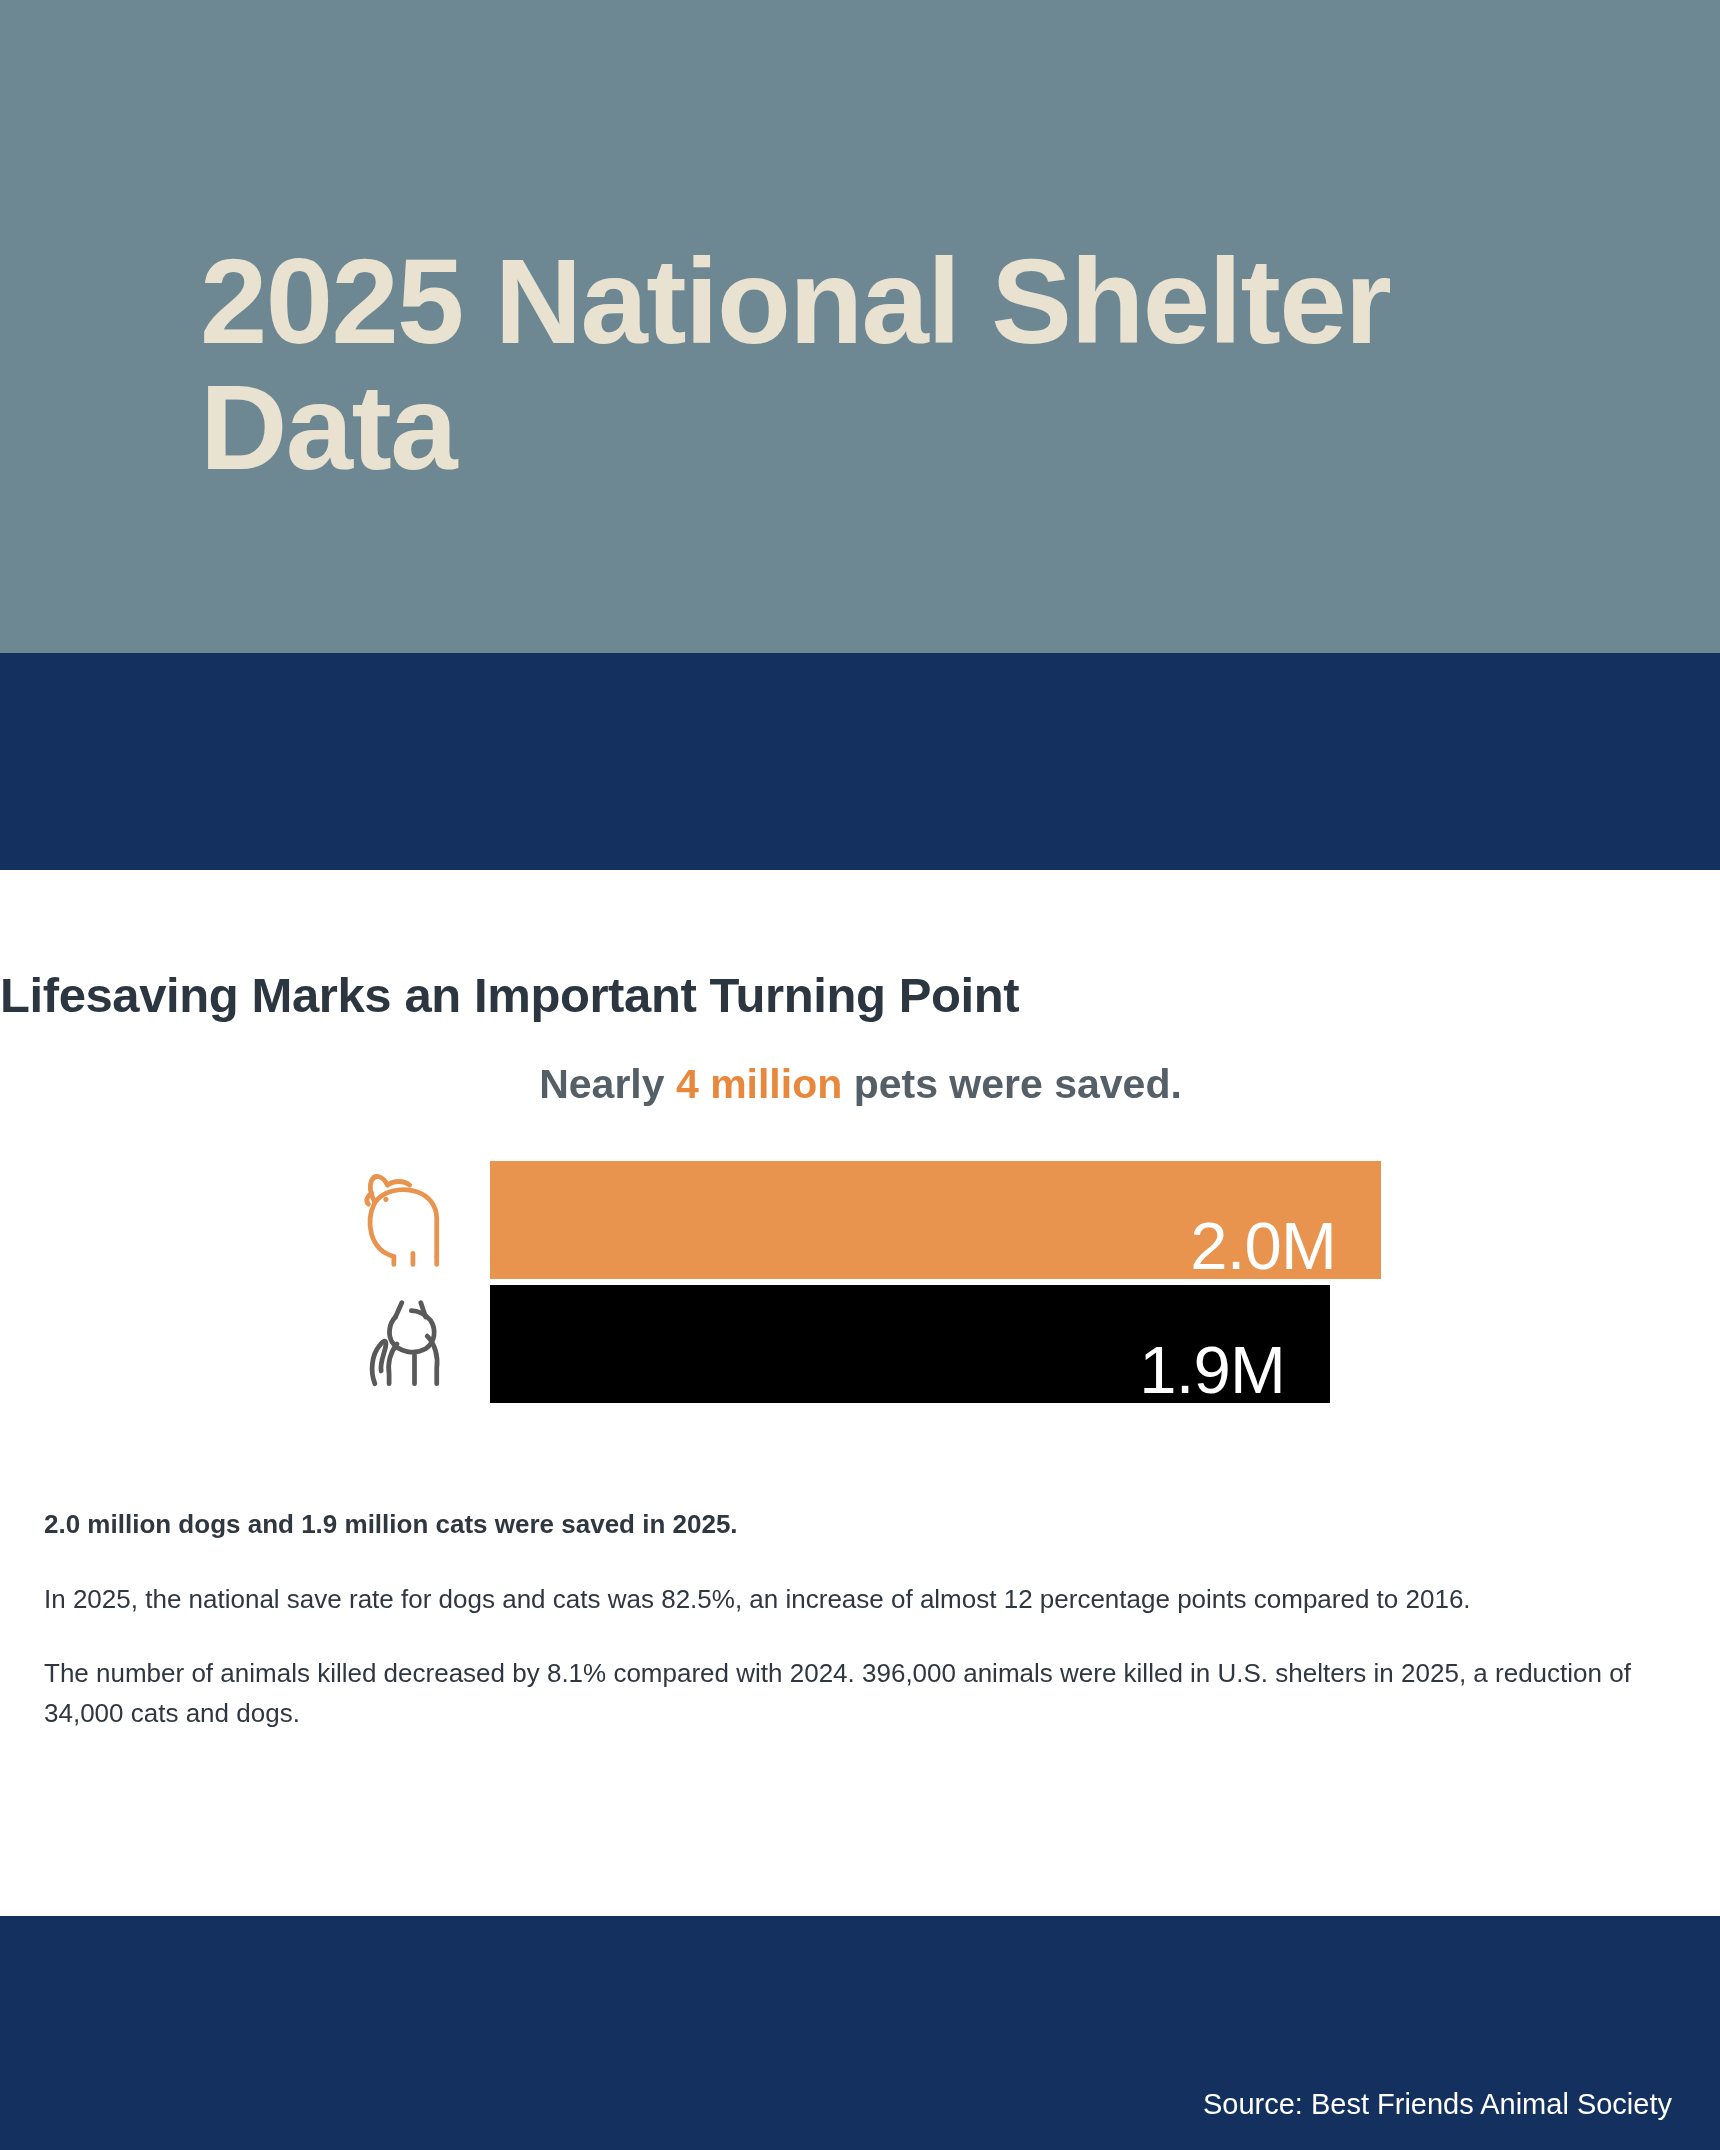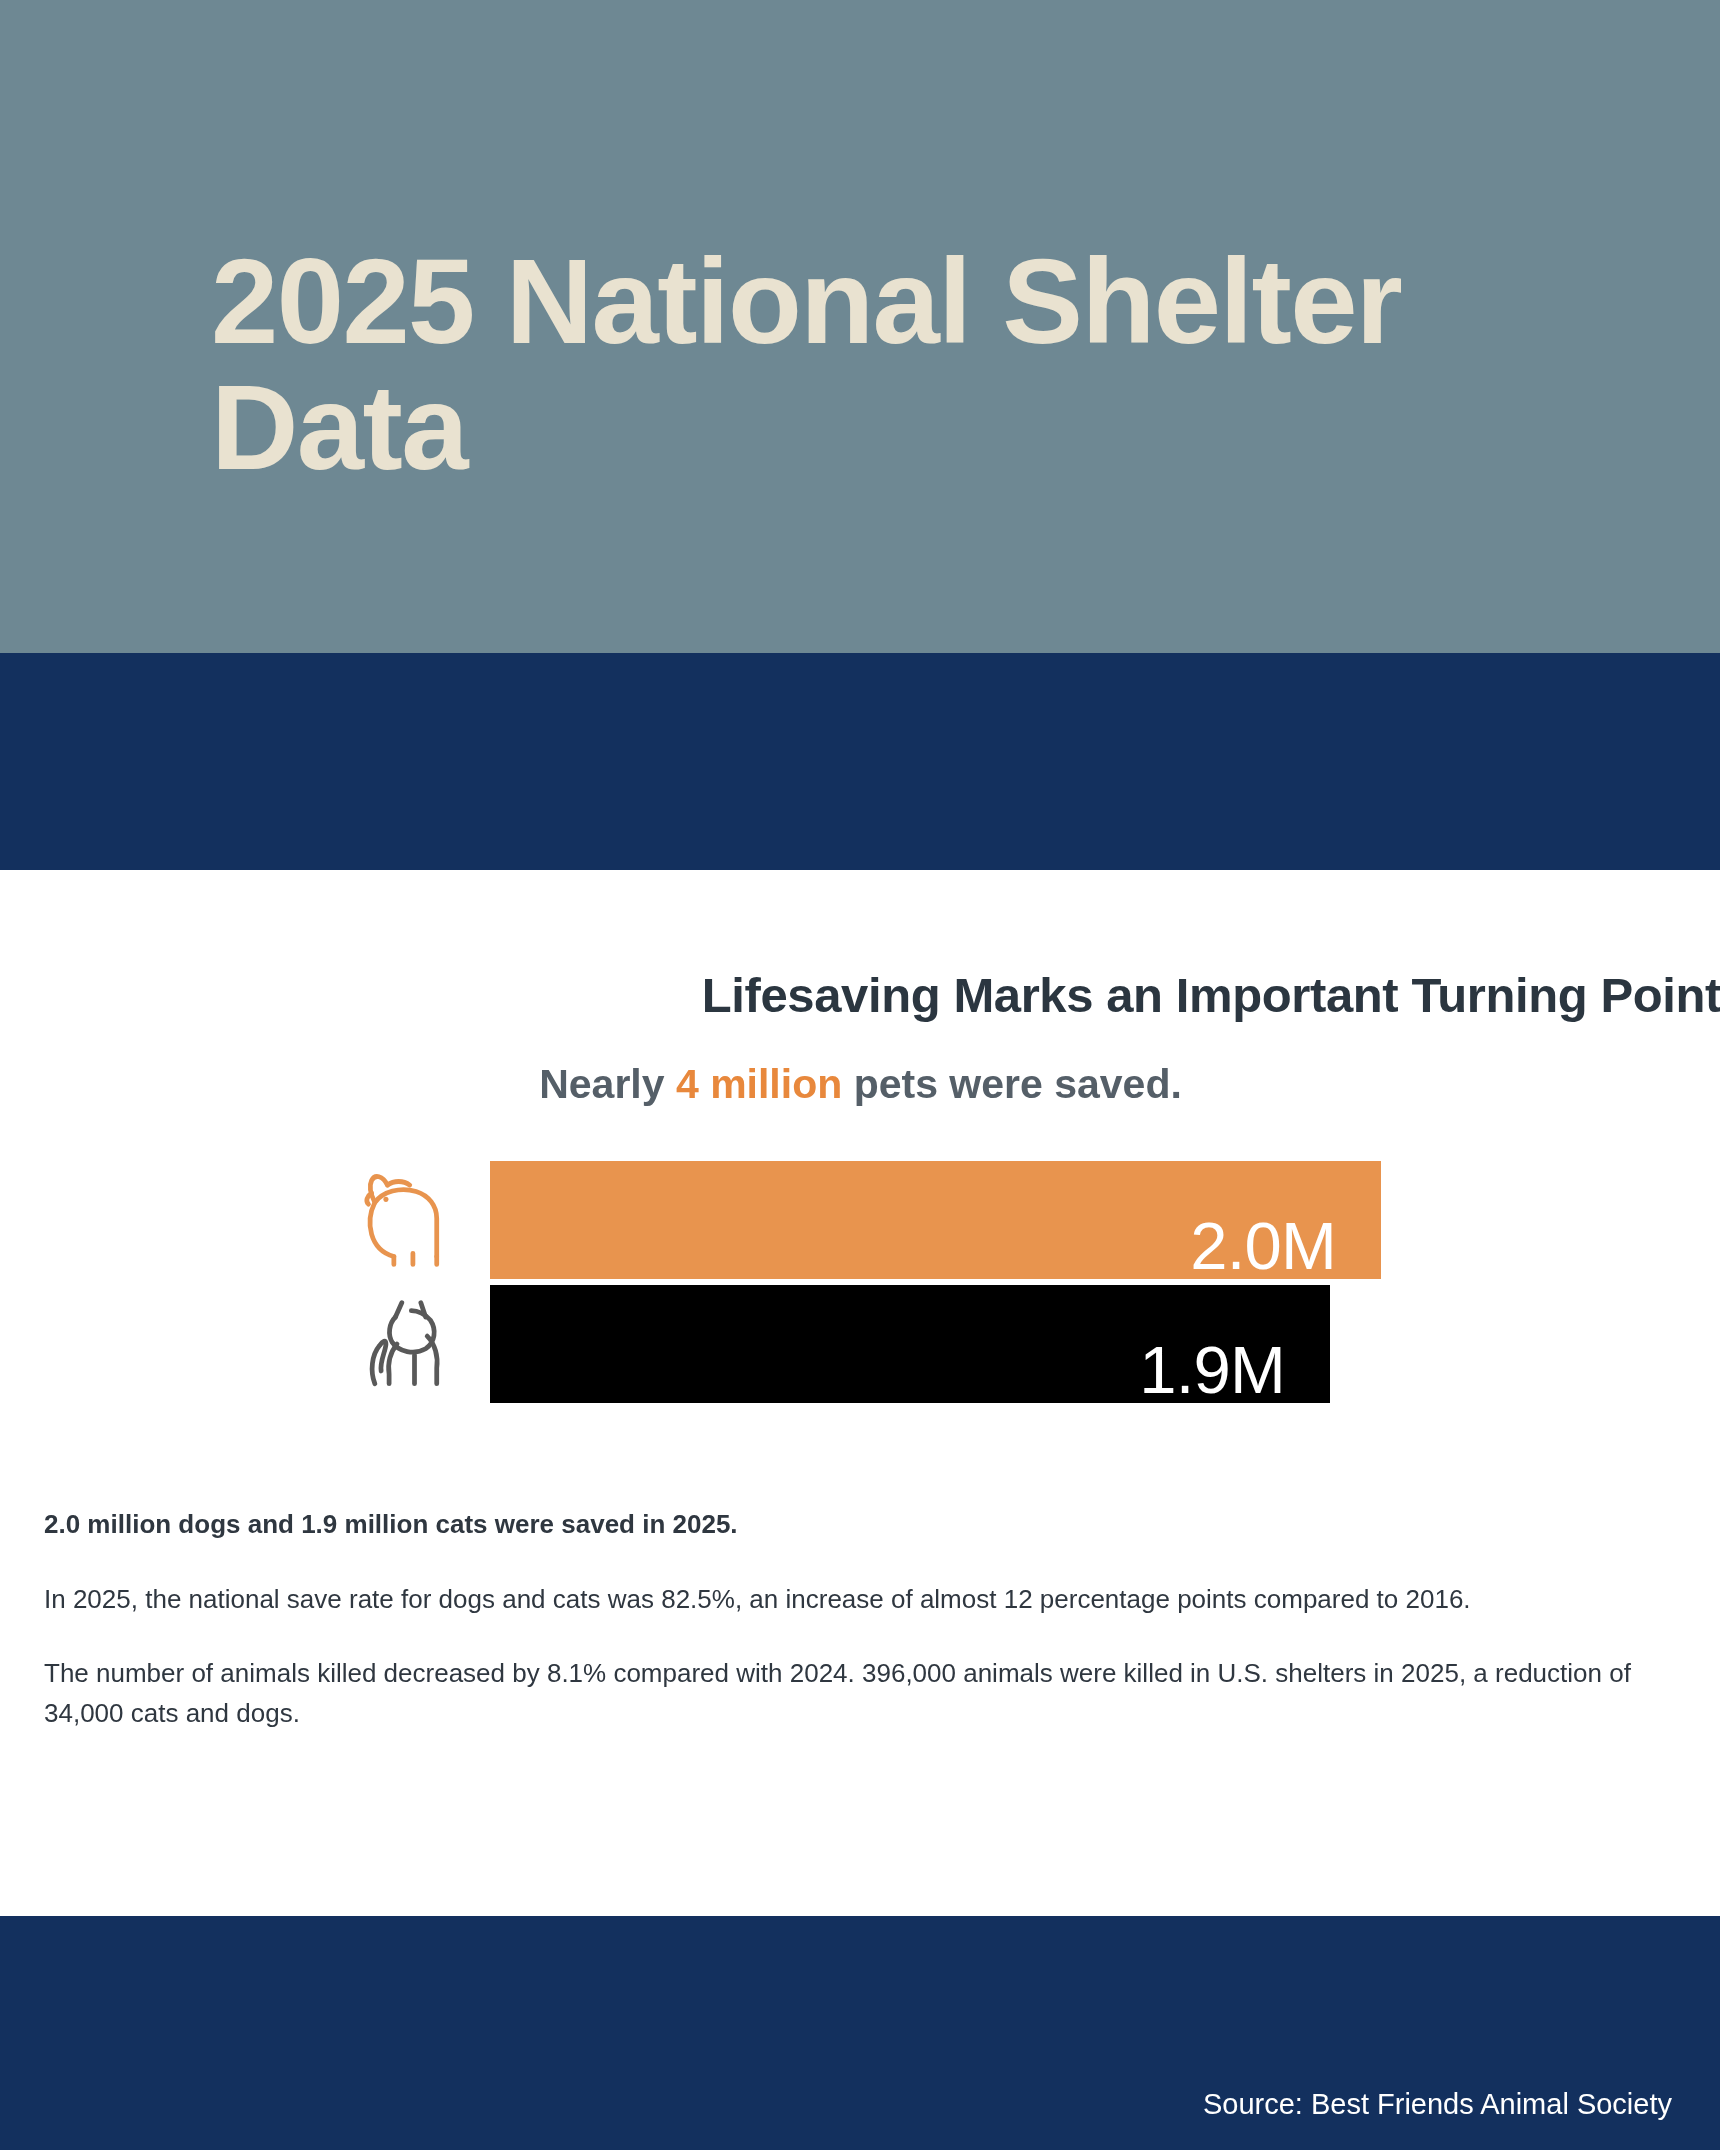--- a/index.html
+++ b/index.html
@@ -61,21 +61,21 @@
   }
   .logo-words .l3 {
     font-size: 29px;
     font-weight: bold;
     letter-spacing: 10.4px;
     margin-top: 4.8px;
   }
 
   .title {
     position: absolute;
-    left: 211px;
+    left: 200px;
     top: 239px;
     color: #e9e2d0;
     font-size: 121px;
     font-weight: bold;
     line-height: 1.04;
     letter-spacing: -1.6px;
     max-width: 1274px;
   }
 
   
@@ -88,21 +88,21 @@
   
   .content {
     position: relative;
     width: 100%;
     background: #ffffff;
     padding: 0;
     box-sizing: border-box;
   }
 
   .section-title {
-    text-align: right;
+    text-align: left;
     color: #2b3640;
     font-size: 49px;
     font-weight: bold;
     margin: 97px 0 0 0;
     letter-spacing: -0.4px;
   }
 
   .subtitle {
     text-align: center;
     color: #555f68;

